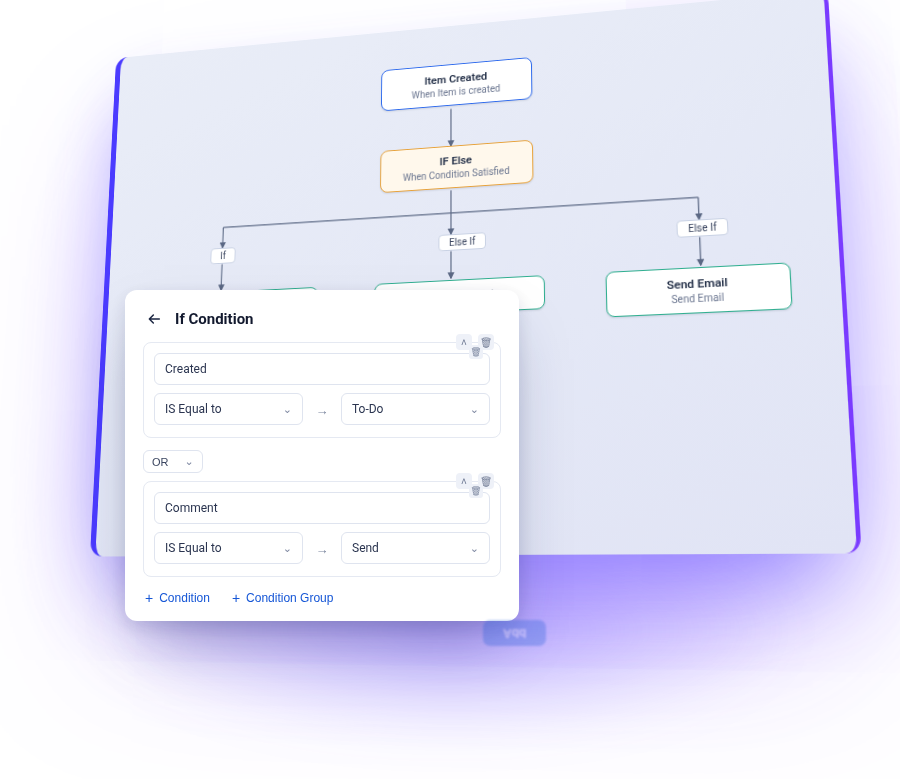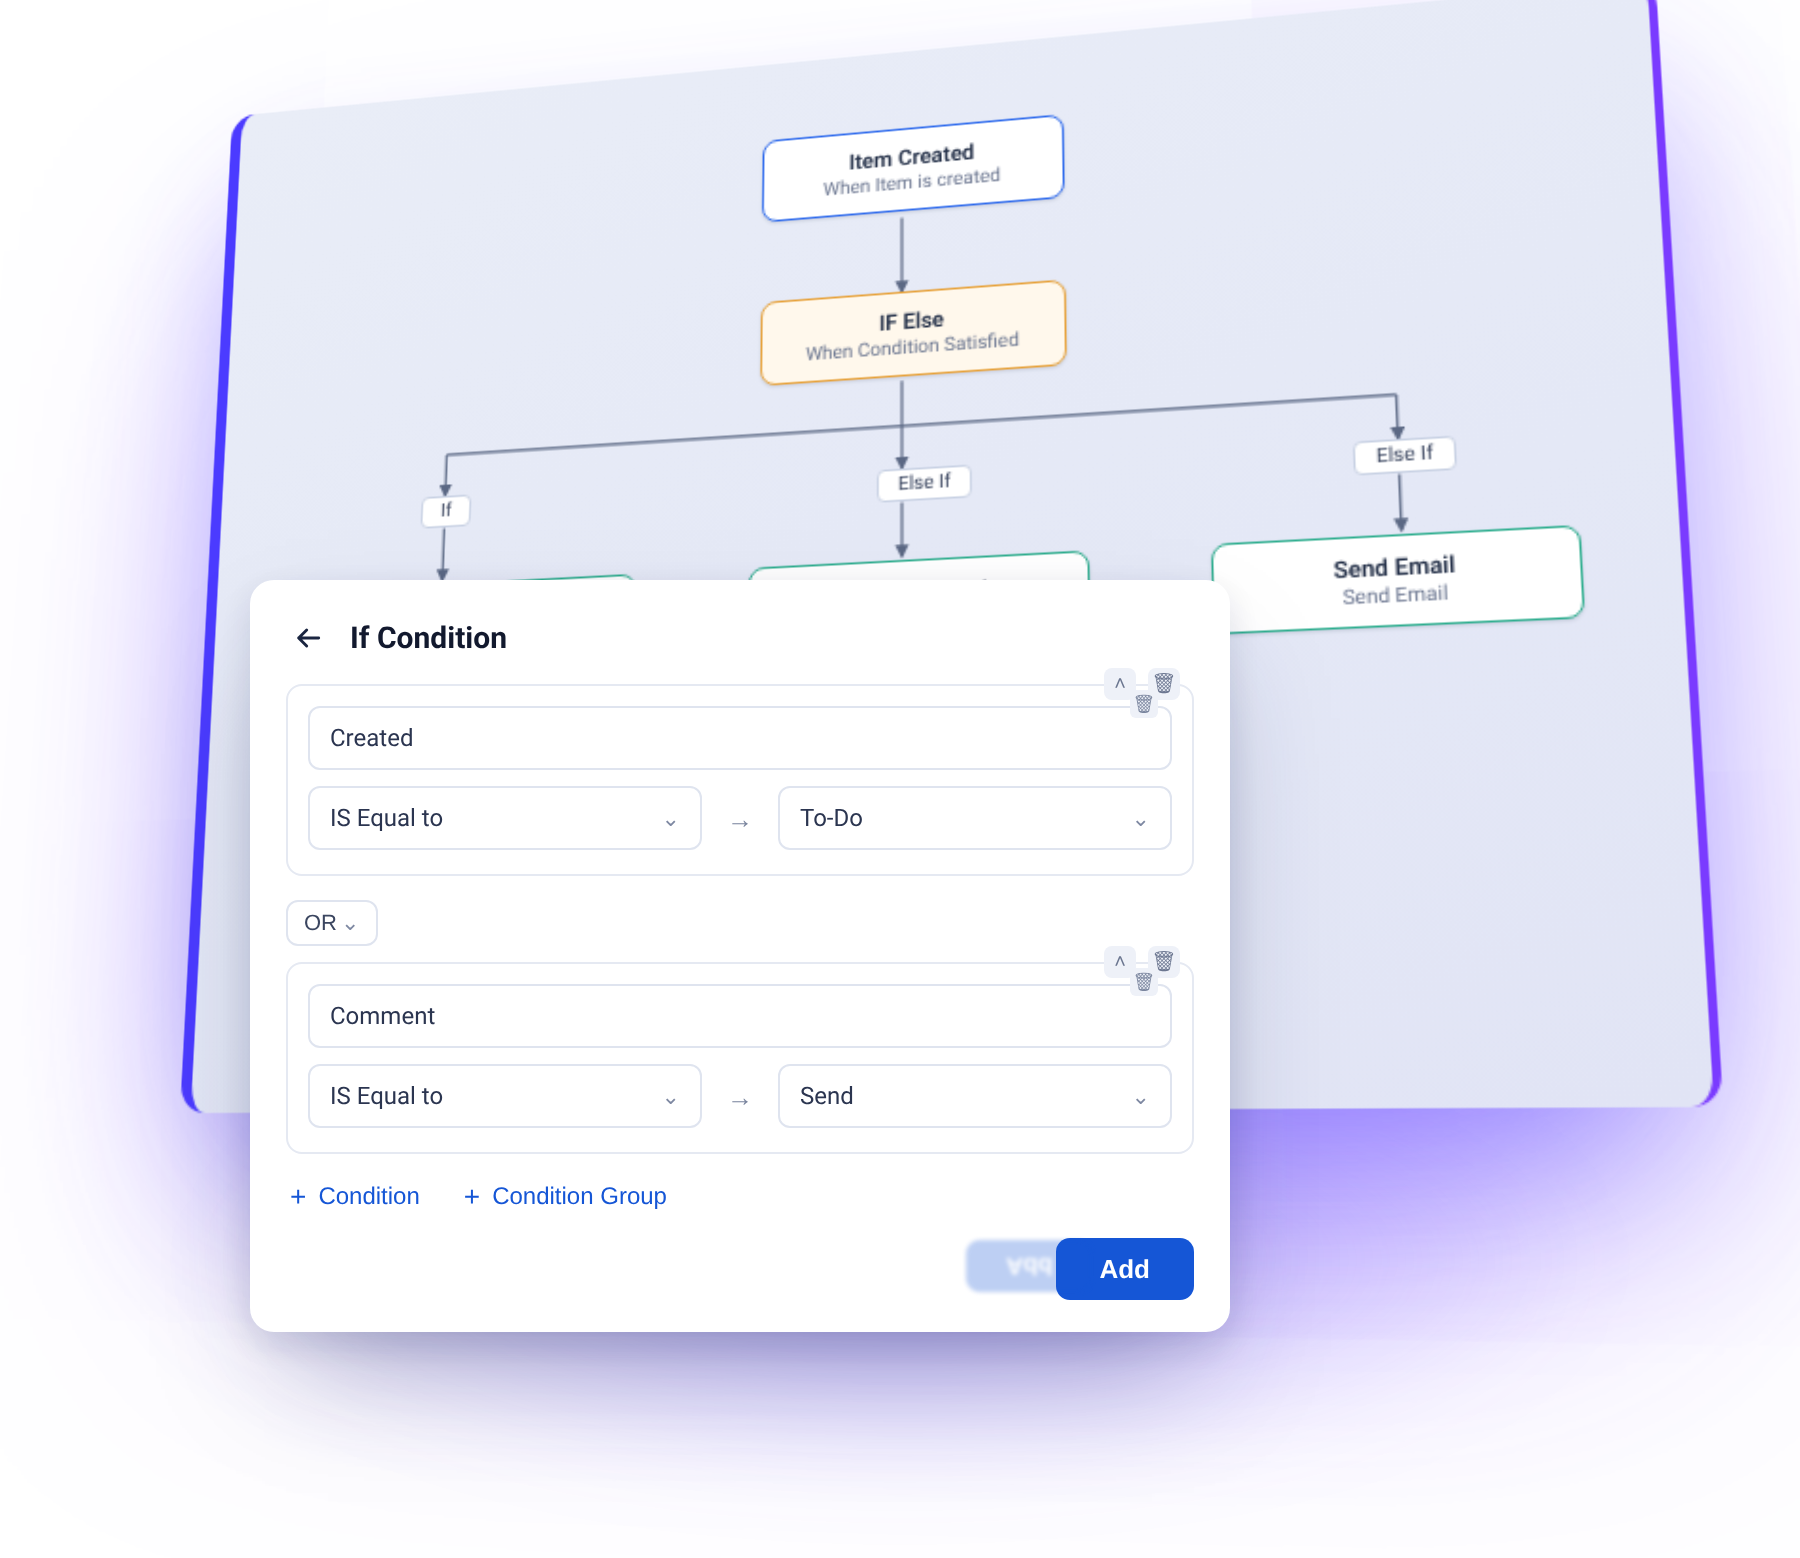--- a/index.html
+++ b/index.html
@@ -62,21 +62,21 @@
   .c-elseif1 { left: 362px; top: 223px; }
   .c-elseif2 { left: 600px; top: 223px; }
   .n-act1    { left:  60px; top: 270px; width: 175px; }
   .n-act2    { left: 295px; top: 270px; width: 175px; }
   .n-act3    { left: 530px; top: 270px; width: 175px; }
 
   
   .card {
     position: absolute;
     left: 125px; top: 290px;
-    width: 490px;
+    width: 394px;
     background: #fff;
     border-radius: 12px;
     box-shadow: 0 30px 60px -18px rgba(30,40,90,.35), 0 6px 18px rgba(30,40,90,.12);
     padding: 18px 18px 16px;
   }
   .card-head {
     display:flex; align-items:center; gap:10px; margin-bottom:12px;
   }
   .back-btn {
     width:22px; height:22px; display:flex; align-items:center; justify-content:center;
@@ -117,21 +117,21 @@
   }
   .row { display:flex; align-items:flex-end; gap:8px; }
   .row .select { flex:1; }
   .arrow-sep {
     width:22px; height:30px; display:flex; align-items:center; justify-content:center;
     color:#7a859e; font-size:13px;
   }
   .chevron { color:#7e88a2; font-size:11px; }
 
   .or-pill {
-    display:inline-flex; align-items:center; gap:2px;
+    display:inline-flex; align-items:center; gap:16px;
     border:1px solid #dfe4ef; border-radius:6px;
     padding:4px 8px; font-size:11px; color:#3b4660;
     margin: 2px 0 8px 0; background:#fff; cursor:pointer;
   }
 
   .links { display:flex; gap:22px; padding:4px 2px 0; }
   .link-btn {
     display:inline-flex; align-items:center; gap:6px;
     background:transparent; border:none; cursor:pointer;
     color:#1556d6; font-size:12px; font-weight:500;
@@ -298,22 +298,17 @@
     <button class="link-btn">
       <span class="plus">+</span>
       <span>Condition</span>
     </button>
     <button class="link-btn">
       <span class="plus">+</span>
       <span>Condition Group</span>
     </button>
   </div>
 
-  <div class="footer">
-    <button class="primary">
-      <span>Add</span>
-    </button>
-  </div>
 </div>
 
 <div class="reflection">
   <button class="primary"><span>Add</span></button>
 </div>
 
 </body></html>

